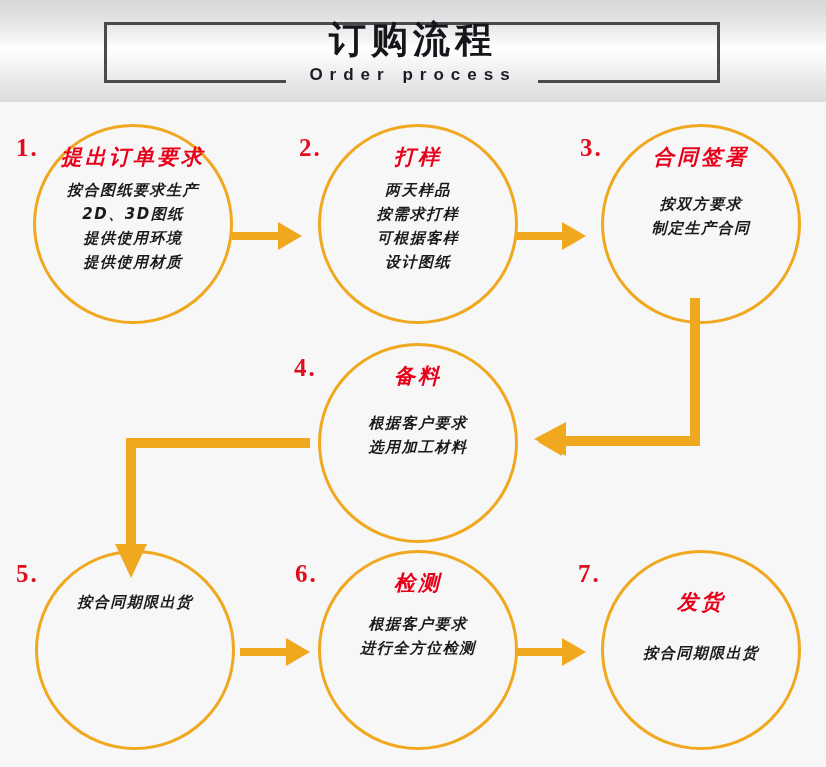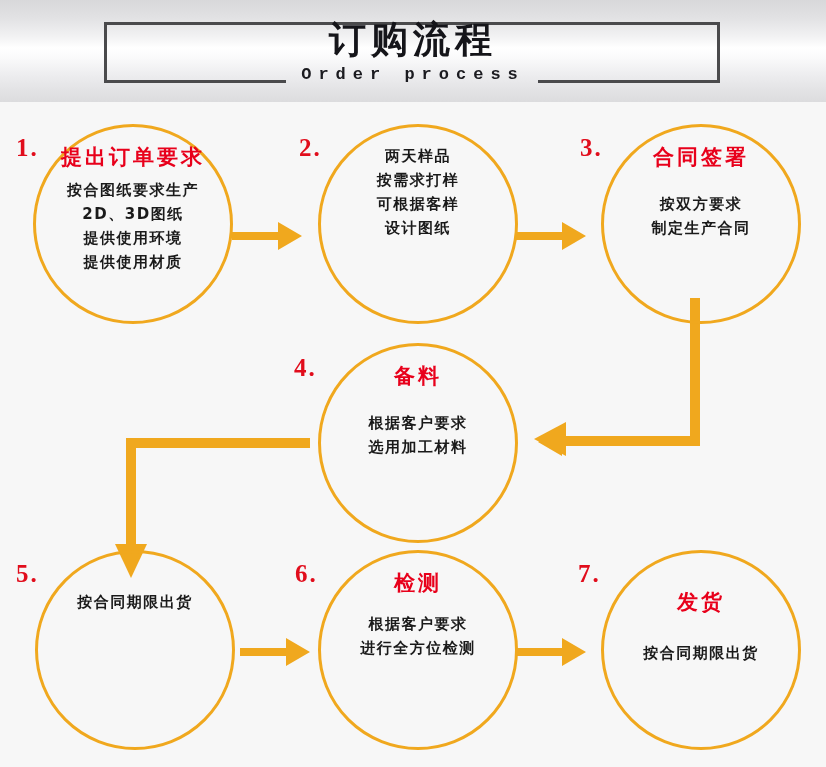--- a/index.html
+++ b/index.html
@@ -43,21 +43,21 @@
     text-align:center;
     font-family:"DejaVu Sans","Liberation Sans",sans-serif;
     font-size:37px;font-weight:bold;color:#15151a;
     letter-spacing:5px;
     line-height:46px;
     white-space:nowrap;
   }
   #header-title-en{
     position:absolute;left:0;top:64px;width:826px;
     text-align:center;
-    font-family:Liberation Mono, monospace;
+    font-family:Liberation Sans, sans-serif;
     font-size:17px;font-weight:bold;color:#1b1b20;
     letter-spacing:7px;
     line-height:22px;
     white-space:nowrap;
   }
 
   
   #flow{position:absolute;left:0;top:102px;width:826px;height:665px;}
 
   .node{position:absolute;}
@@ -72,20 +72,21 @@
     position:absolute;
     font-family:"Liberation Serif","DejaVu Serif",serif;
     font-size:25px;font-weight:bold;color:#e10d1c;
     letter-spacing:2px;
     white-space:nowrap;
   }
   .node-body{
     position:absolute;
     text-align:center;
     box-sizing:border-box;
+    font-style:italic;
   }
   .node-title{
     font-family:"DejaVu Sans","Liberation Sans",sans-serif;
     font-size:21px;font-weight:bold;color:#e8001b;
     letter-spacing:3px;
     line-height:27px;
     white-space:nowrap;
     margin-bottom:7px;
   }
   .node-line{
@@ -151,20 +152,21 @@
       <div class="node-line">2D、3D图纸</div>
       <div class="node-line">提供使用环境</div>
       <div class="node-line">提供使用材质</div>
     </div>
   </div>
 
   <div class="node">
     <div class="circle" style="left:318px;top:22px;width:200px;height:200px;"></div>
     <div class="node-num" style="left:299px;top:32px;">2.</div>
     <div class="node-body" style="left:318px;top:42px;width:200px;">
+      <div class="node-title">打样</div>
       <div class="node-line">两天样品</div>
       <div class="node-line">按需求打样</div>
       <div class="node-line">可根据客样</div>
       <div class="node-line">设计图纸</div>
     </div>
   </div>
 
   <div class="node">
     <div class="circle" style="left:601px;top:22px;width:200px;height:200px;"></div>
     <div class="node-num" style="left:580px;top:32px;">3.</div>

